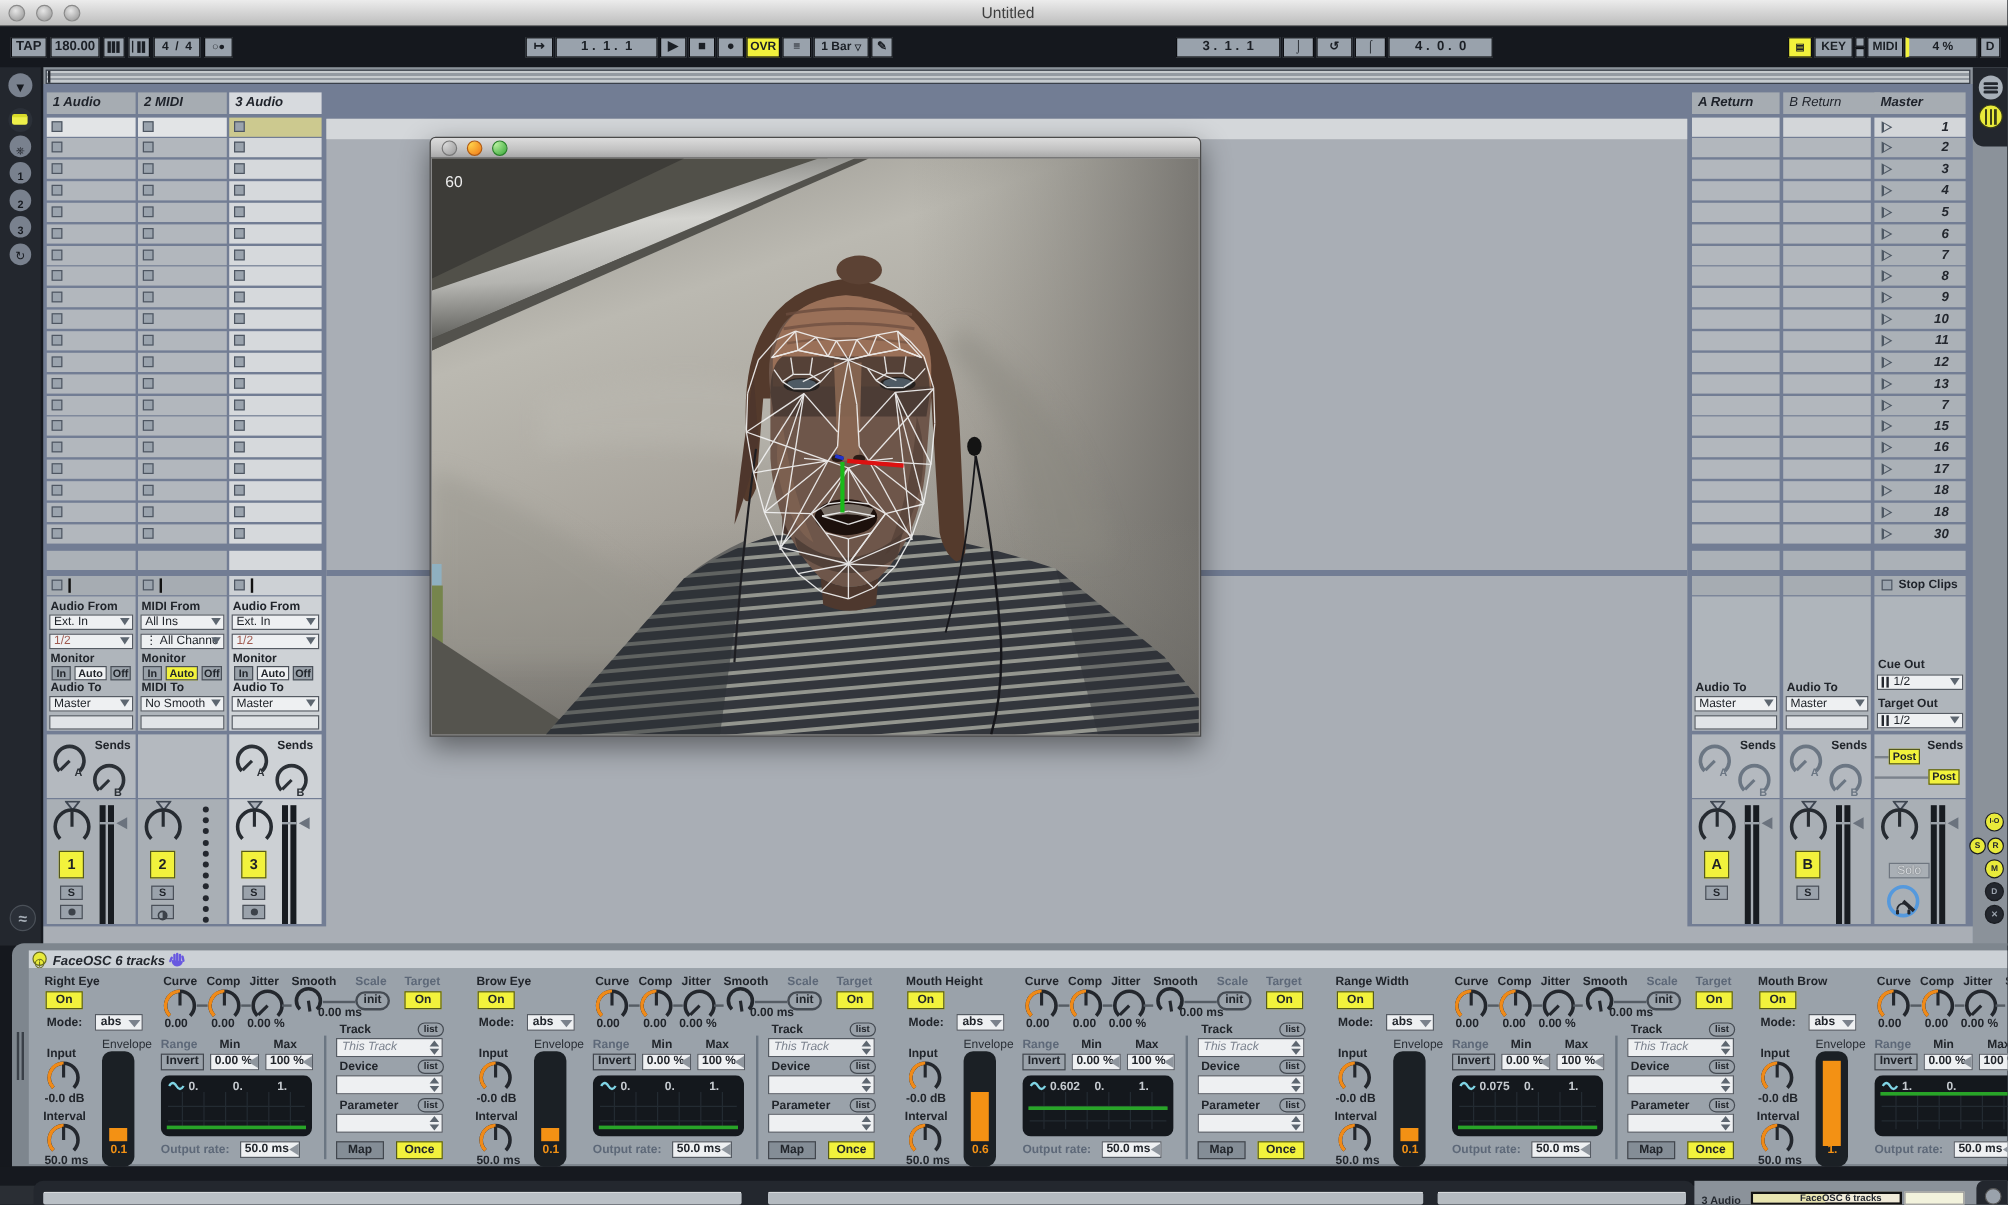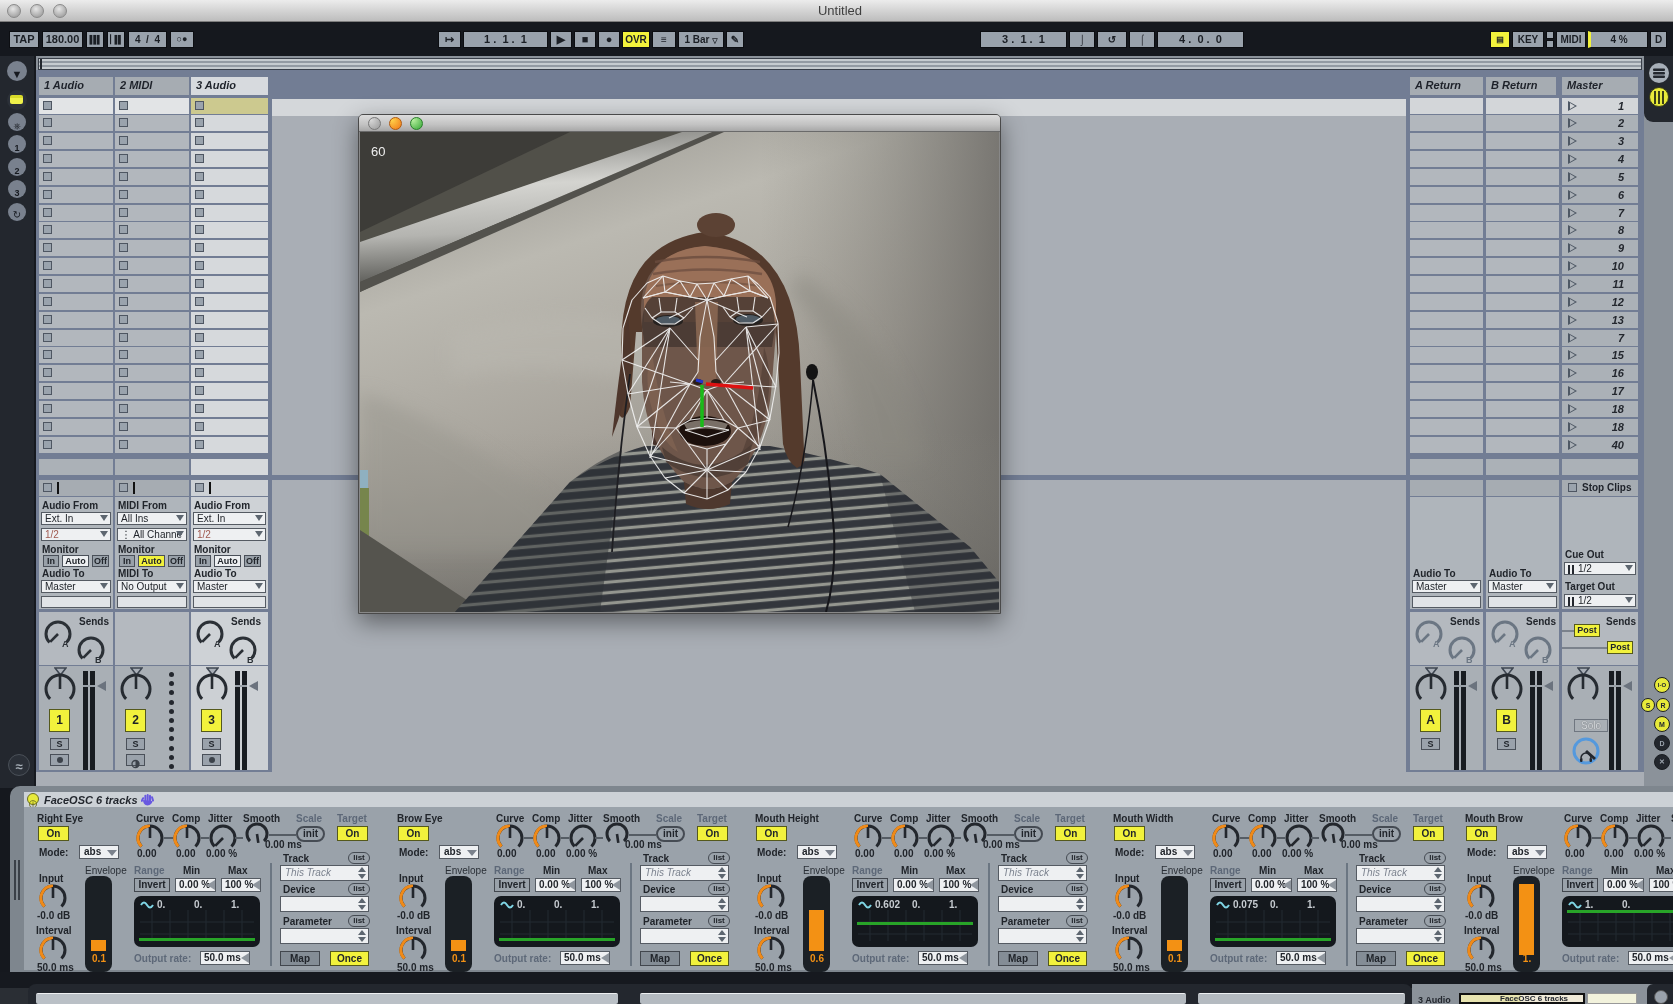--- a/index.html
+++ b/index.html
@@ -54,21 +54,21 @@
 <div style="position:absolute;left:272px;top:99px;width:1134px;height:689px;background:#a9aeb5;"></div>
 <div style="position:absolute;left:272px;top:99px;width:1134px;height:17px;background:#d4d7da;"></div>
 <div style="position:absolute;left:272px;top:475px;width:1134px;height:5px;background:#727d94;"></div>
 <div style="position:absolute;left:272px;top:480px;width:1134px;height:308px;background:#a9aeb5;"></div>
 <div style="position:absolute;left:36px;top:772px;width:1608px;height:16px;background:#a9aeb5;"></div>
 <div style="position:absolute;left:34px;top:56px;width:2px;height:732px;background:#16191f;"></div>
 <div style="position:absolute;left:39px;top:77px;width:74px;height:18px;background:#a6acb2;font-size:11px;font-weight:bold;font-style:italic;color:#1e222a;line-height:17px;padding-left:5px;">1 Audio</div>
 <div style="position:absolute;left:115px;top:77px;width:74px;height:18px;background:#a6acb2;font-size:11px;font-weight:bold;font-style:italic;color:#1e222a;line-height:17px;padding-left:5px;">2 MIDI</div>
 <div style="position:absolute;left:191px;top:77px;width:77px;height:18px;background:#d7dade;font-size:11px;font-weight:bold;font-style:italic;color:#1e222a;line-height:17px;padding-left:5px;">3 Audio</div>
 <div style="position:absolute;left:1410px;top:77px;width:73px;height:18px;background:#a6acb2;font-size:11px;font-weight:bold;font-style:italic;color:#1e222a;line-height:17px;padding-left:5px;">A Return</div>
-<div style="position:absolute;left:1486px;top:77px;width:70px;height:18px;background:#a6acb2;font-size:11px;font-weight:bold;font-style:italic;color:#1e222a;line-height:17px;padding-left:5px;">B Return</div>
+<div style="position:absolute;left:1486px;top:77px;width:81px;height:18px;background:#a6acb2;font-size:11px;font-weight:normal;font-style:italic;color:#1e222a;line-height:17px;padding-left:5px;">B Return</div>
 <div style="position:absolute;left:1562px;top:77px;width:76px;height:18px;background:#a6acb2;font-size:11px;font-weight:bold;font-style:italic;color:#1e222a;line-height:17px;padding-left:5px;">Master</div>
 <div style="position:absolute;left:39px;top:98px;width:74px;height:16px;background:#e2e4e6;"></div>
 <div style="position:absolute;left:43px;top:101px;width:9px;height:9px;background:#9aa3ad;border:1.5px solid #4e5662;"></div>
 <div style="position:absolute;left:39px;top:115px;width:74px;height:16px;background:#b2b7bd;"></div>
 <div style="position:absolute;left:43px;top:118px;width:9px;height:9px;background:#9aa3ad;border:1.5px solid #4e5662;"></div>
 <div style="position:absolute;left:39px;top:133px;width:74px;height:16px;background:#b2b7bd;"></div>
 <div style="position:absolute;left:43px;top:136px;width:9px;height:9px;background:#9aa3ad;border:1.5px solid #4e5662;"></div>
 <div style="position:absolute;left:39px;top:151px;width:74px;height:16px;background:#b2b7bd;"></div>
 <div style="position:absolute;left:43px;top:154px;width:9px;height:9px;background:#9aa3ad;border:1.5px solid #4e5662;"></div>
 <div style="position:absolute;left:39px;top:169px;width:74px;height:16px;background:#b2b7bd;"></div>
@@ -255,21 +255,21 @@
 <div style="position:absolute;left:1568px;top:404px;width:0px;height:0px;border-left:9px solid #4e5864;border-top:5px solid transparent;border-bottom:5px solid transparent;"></div>
 <div style="position:absolute;left:1570px;top:406px;width:0px;height:0px;border-left:5px solid #abb1b7;border-top:3px solid transparent;border-bottom:3px solid transparent;"></div>
 <div style="position:absolute;left:1582px;top:403px;width:42px;height:12px;font-size:11px;font-weight:bold;font-style:italic;color:#23272e;text-align:right;">18</div>
 <div style="position:absolute;left:1562px;top:419px;width:76px;height:16px;background:#abb1b7;"></div>
 <div style="position:absolute;left:1568px;top:422px;width:0px;height:0px;border-left:9px solid #4e5864;border-top:5px solid transparent;border-bottom:5px solid transparent;"></div>
 <div style="position:absolute;left:1570px;top:424px;width:0px;height:0px;border-left:5px solid #abb1b7;border-top:3px solid transparent;border-bottom:3px solid transparent;"></div>
 <div style="position:absolute;left:1582px;top:421px;width:42px;height:12px;font-size:11px;font-weight:bold;font-style:italic;color:#23272e;text-align:right;">18</div>
 <div style="position:absolute;left:1562px;top:437px;width:76px;height:16px;background:#abb1b7;"></div>
 <div style="position:absolute;left:1568px;top:440px;width:0px;height:0px;border-left:9px solid #4e5864;border-top:5px solid transparent;border-bottom:5px solid transparent;"></div>
 <div style="position:absolute;left:1570px;top:442px;width:0px;height:0px;border-left:5px solid #abb1b7;border-top:3px solid transparent;border-bottom:3px solid transparent;"></div>
-<div style="position:absolute;left:1582px;top:439px;width:42px;height:12px;font-size:11px;font-weight:bold;font-style:italic;color:#23272e;text-align:right;">40</div>
+<div style="position:absolute;left:1582px;top:439px;width:42px;height:12px;font-size:11px;font-weight:bold;font-style:italic;color:#23272e;text-align:right;">30</div>
 <div style="position:absolute;left:1410px;top:98px;width:73px;height:16px;background:#d3d6d9;"></div>
 <div style="position:absolute;left:1410px;top:115px;width:73px;height:16px;background:#b2b7bd;"></div>
 <div style="position:absolute;left:1410px;top:133px;width:73px;height:16px;background:#b2b7bd;"></div>
 <div style="position:absolute;left:1410px;top:151px;width:73px;height:16px;background:#b2b7bd;"></div>
 <div style="position:absolute;left:1410px;top:169px;width:73px;height:16px;background:#b2b7bd;"></div>
 <div style="position:absolute;left:1410px;top:187px;width:73px;height:16px;background:#b2b7bd;"></div>
 <div style="position:absolute;left:1410px;top:205px;width:73px;height:16px;background:#b2b7bd;"></div>
 <div style="position:absolute;left:1410px;top:222px;width:73px;height:16px;background:#b2b7bd;"></div>
 <div style="position:absolute;left:1410px;top:240px;width:73px;height:16px;background:#b2b7bd;"></div>
 <div style="position:absolute;left:1410px;top:258px;width:73px;height:16px;background:#b2b7bd;"></div>
@@ -341,21 +341,21 @@
 <div style="position:absolute;left:118px;top:500px;width:68px;height:11px;font-weight:bold;color:#21252b;font-size:10px;">MIDI From</div>
 <div style="position:absolute;left:117px;top:512px;width:70px;height:13px;background:#eef0f2;border:1px solid #555b63;font-size:10px;color:#21252b;line-height:11px;padding-left:3px;white-space:nowrap;overflow:hidden;">All Ins</div>
 <div style="position:absolute;left:176px;top:515px;width:0px;height:0px;border-top:6px solid #5d6670;border-left:4px solid transparent;border-right:4px solid transparent;"></div>
 <div style="position:absolute;left:117px;top:528px;width:70px;height:13px;background:#eef0f2;border:1px solid #555b63;font-size:10px;color:#21252b;line-height:11px;padding-left:3px;white-space:nowrap;overflow:hidden;">⋮ All Channe</div>
 <div style="position:absolute;left:176px;top:531px;width:0px;height:0px;border-top:6px solid #5d6670;border-left:4px solid transparent;border-right:4px solid transparent;"></div>
 <div style="position:absolute;left:118px;top:544px;width:68px;height:11px;font-weight:bold;color:#21252b;font-size:10px;">Monitor</div>
 <div style="position:absolute;left:119px;top:555px;width:16px;height:12px;background:#99a1a9;border:1px solid #4a5059;font-size:9px;font-weight:bold;color:#21252b;text-align:center;line-height:10px;">In</div>
 <div style="position:absolute;left:138px;top:555px;width:27px;height:12px;background:#f2f23c;border:1px solid #4a5059;font-size:9px;font-weight:bold;color:#21252b;text-align:center;line-height:10px;">Auto</div>
 <div style="position:absolute;left:168px;top:555px;width:17px;height:12px;background:#99a1a9;border:1px solid #4a5059;font-size:9px;font-weight:bold;color:#21252b;text-align:center;line-height:10px;">Off</div>
 <div style="position:absolute;left:118px;top:568px;width:68px;height:11px;font-weight:bold;color:#21252b;font-size:10px;">MIDI To</div>
-<div style="position:absolute;left:117px;top:580px;width:70px;height:13px;background:#eef0f2;border:1px solid #555b63;font-size:10px;color:#21252b;line-height:11px;padding-left:3px;white-space:nowrap;overflow:hidden;">No Output</div>
+<div style="position:absolute;left:117px;top:580px;width:70px;height:13px;background:#eef0f2;border:1px solid #555b63;font-size:10px;color:#21252b;line-height:11px;padding-left:3px;white-space:nowrap;overflow:hidden;">No Smooth</div>
 <div style="position:absolute;left:176px;top:583px;width:0px;height:0px;border-top:6px solid #5d6670;border-left:4px solid transparent;border-right:4px solid transparent;"></div>
 <div style="position:absolute;left:117px;top:596px;width:70px;height:12px;background:#e1e4e7;border:1px solid #555b63;"></div>
 <div style="position:absolute;left:191px;top:497px;width:77px;height:112px;background:#ced2d6;"></div>
 <div style="position:absolute;left:194px;top:500px;width:71px;height:11px;font-weight:bold;color:#21252b;font-size:10px;">Audio From</div>
 <div style="position:absolute;left:193px;top:512px;width:73px;height:13px;background:#eef0f2;border:1px solid #555b63;font-size:10px;color:#21252b;line-height:11px;padding-left:3px;white-space:nowrap;overflow:hidden;">Ext. In</div>
 <div style="position:absolute;left:255px;top:515px;width:0px;height:0px;border-top:6px solid #5d6670;border-left:4px solid transparent;border-right:4px solid transparent;"></div>
 <div style="position:absolute;left:193px;top:528px;width:73px;height:13px;background:#eef0f2;border:1px solid #555b63;font-size:10px;color:#a05a50;line-height:11px;padding-left:3px;white-space:nowrap;overflow:hidden;">1/2</div>
 <div style="position:absolute;left:255px;top:531px;width:0px;height:0px;border-top:6px solid #5d6670;border-left:4px solid transparent;border-right:4px solid transparent;"></div>
 <div style="position:absolute;left:194px;top:544px;width:71px;height:11px;font-weight:bold;color:#21252b;font-size:10px;">Monitor</div>
 <div style="position:absolute;left:195px;top:555px;width:16px;height:12px;background:#99a1a9;border:1px solid #4a5059;font-size:9px;font-weight:bold;color:#21252b;text-align:center;line-height:10px;">In</div>
@@ -1170,21 +1170,21 @@
 <div style="position:absolute;left:998px;top:896px;width:89px;height:16px;background:#eef0f2;border:1px solid #555b63;font-size:10px;color:#21252b;line-height:14px;padding-left:4px;"></div>
 <div style="position:absolute;left:1076px;top:898px;width:0px;height:0px;border-bottom:5px solid #5d6670;border-left:4px solid transparent;border-right:4px solid transparent;"></div>
 <div style="position:absolute;left:1076px;top:905px;width:0px;height:0px;border-top:5px solid #5d6670;border-left:4px solid transparent;border-right:4px solid transparent;"></div>
 <div style="position:absolute;left:1001px;top:916px;width:60px;height:11px;font-weight:bold;color:#21252b;font-size:10px;">Parameter</div>
 <div style="position:absolute;left:1066px;top:915px;width:22px;height:12px;background:#9aa2aa;border:1.5px solid #454b53;border-radius:7px;font-size:8px;font-weight:bold;color:#21252b;text-align:center;line-height:9px;">list</div>
 <div style="position:absolute;left:998px;top:928px;width:89px;height:16px;background:#eef0f2;border:1px solid #555b63;font-size:10px;color:#21252b;line-height:14px;padding-left:4px;"></div>
 <div style="position:absolute;left:1076px;top:930px;width:0px;height:0px;border-bottom:5px solid #5d6670;border-left:4px solid transparent;border-right:4px solid transparent;"></div>
 <div style="position:absolute;left:1076px;top:937px;width:0px;height:0px;border-top:5px solid #5d6670;border-left:4px solid transparent;border-right:4px solid transparent;"></div>
 <div style="position:absolute;left:998px;top:951px;width:40px;height:15px;background:#848d96;border:1px solid #42474e;font-size:10px;font-weight:bold;color:#21252b;text-align:center;line-height:13px;">Map</div>
 <div style="position:absolute;left:1048px;top:951px;width:39px;height:15px;background:#f2f23c;border:1px solid #55591c;font-size:10px;font-weight:bold;color:#21252b;text-align:center;line-height:13px;">Once</div>
-<div style="position:absolute;left:1113px;top:813px;width:90px;height:11px;font-weight:bold;color:#21252b;font-size:10px;">Mouth Width</div>
+<div style="position:absolute;left:1113px;top:813px;width:90px;height:11px;font-weight:bold;color:#21252b;font-size:10px;">Range Width</div>
 <div style="position:absolute;left:1114px;top:826px;width:31px;height:15px;background:#f2f23c;border:1px solid #55591c;font-size:10px;font-weight:bold;color:#21252b;text-align:center;line-height:13px;">On</div>
 <div style="position:absolute;left:1115px;top:847px;width:40px;height:11px;font-weight:bold;color:#21252b;font-size:10px;">Mode:</div>
 <div style="position:absolute;left:1155px;top:845px;width:40px;height:14px;background:#eef0f2;border:1px solid #555b63;font-size:10px;font-weight:bold;color:#21252b;line-height:12px;padding-left:4px;">abs</div>
 <div style="position:absolute;left:1183px;top:850px;width:0px;height:0px;border-top:6px solid #7b828c;border-left:5px solid transparent;border-right:5px solid transparent;"></div>
 <div style="position:absolute;left:1212px;top:813px;width:34px;height:11px;font-weight:bold;color:#21252b;font-size:10px;">Curve</div>
 <div style="position:absolute;left:1248px;top:813px;width:34px;height:11px;font-weight:bold;color:#21252b;font-size:10px;">Comp</div>
 <div style="position:absolute;left:1284px;top:813px;width:34px;height:11px;font-weight:bold;color:#21252b;font-size:10px;">Jitter</div>
 <div style="position:absolute;left:1319px;top:813px;width:44px;height:11px;font-weight:bold;color:#21252b;font-size:10px;">Smooth</div>
 <div style="position:absolute;left:1372px;top:813px;width:34px;height:11px;font-weight:bold;color:#5d6878;font-size:10px;">Scale</div>
 <div style="position:absolute;left:1413px;top:813px;width:38px;height:11px;font-weight:bold;color:#5d6878;font-size:10px;">Target</div>

